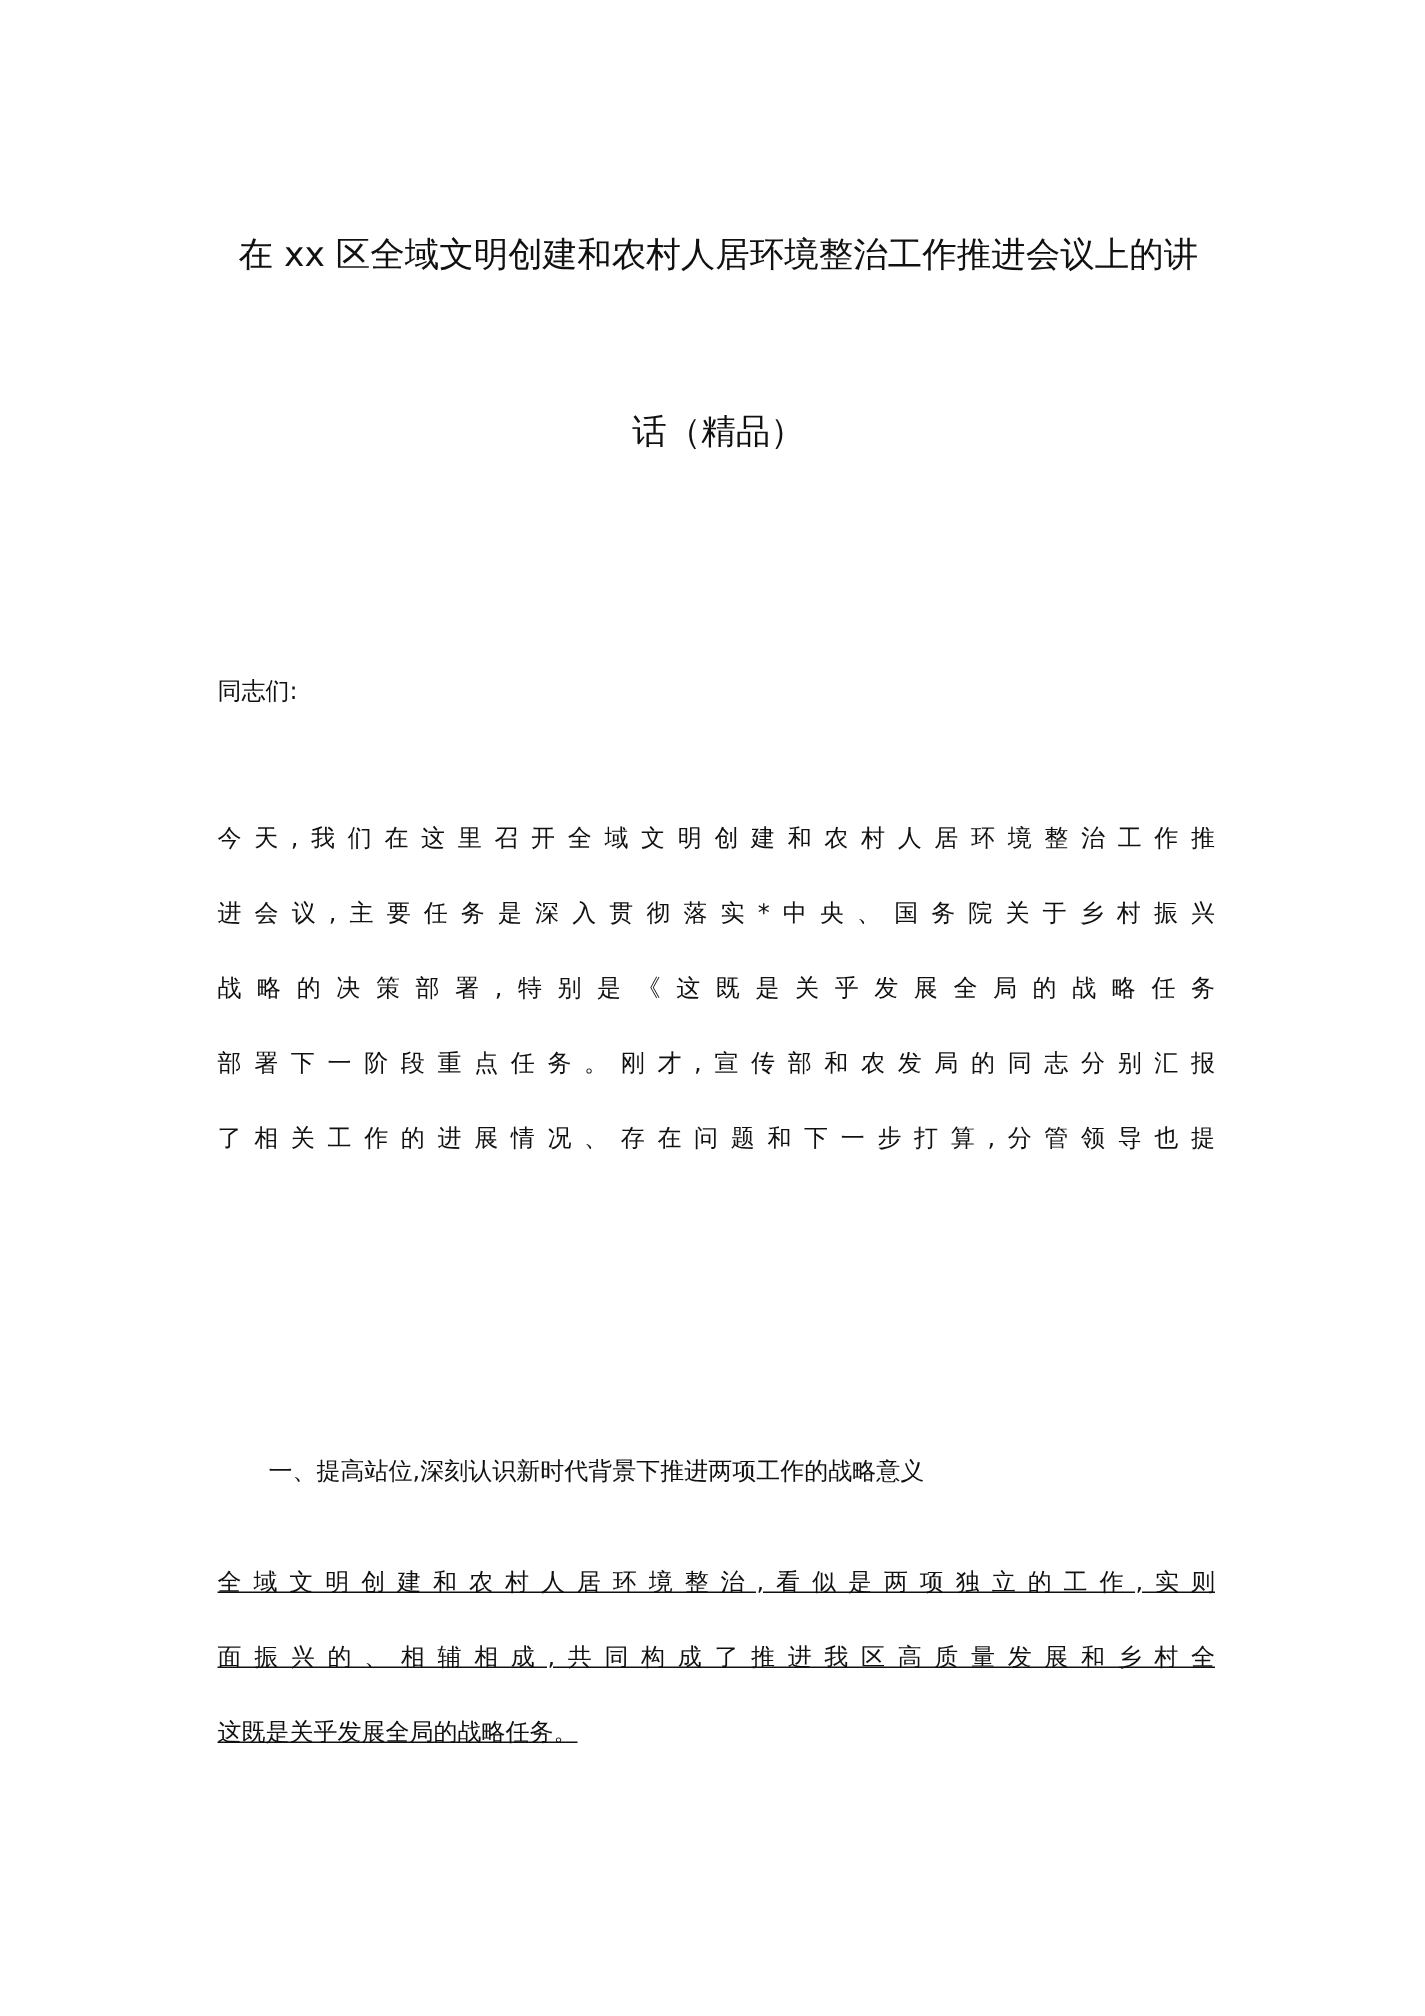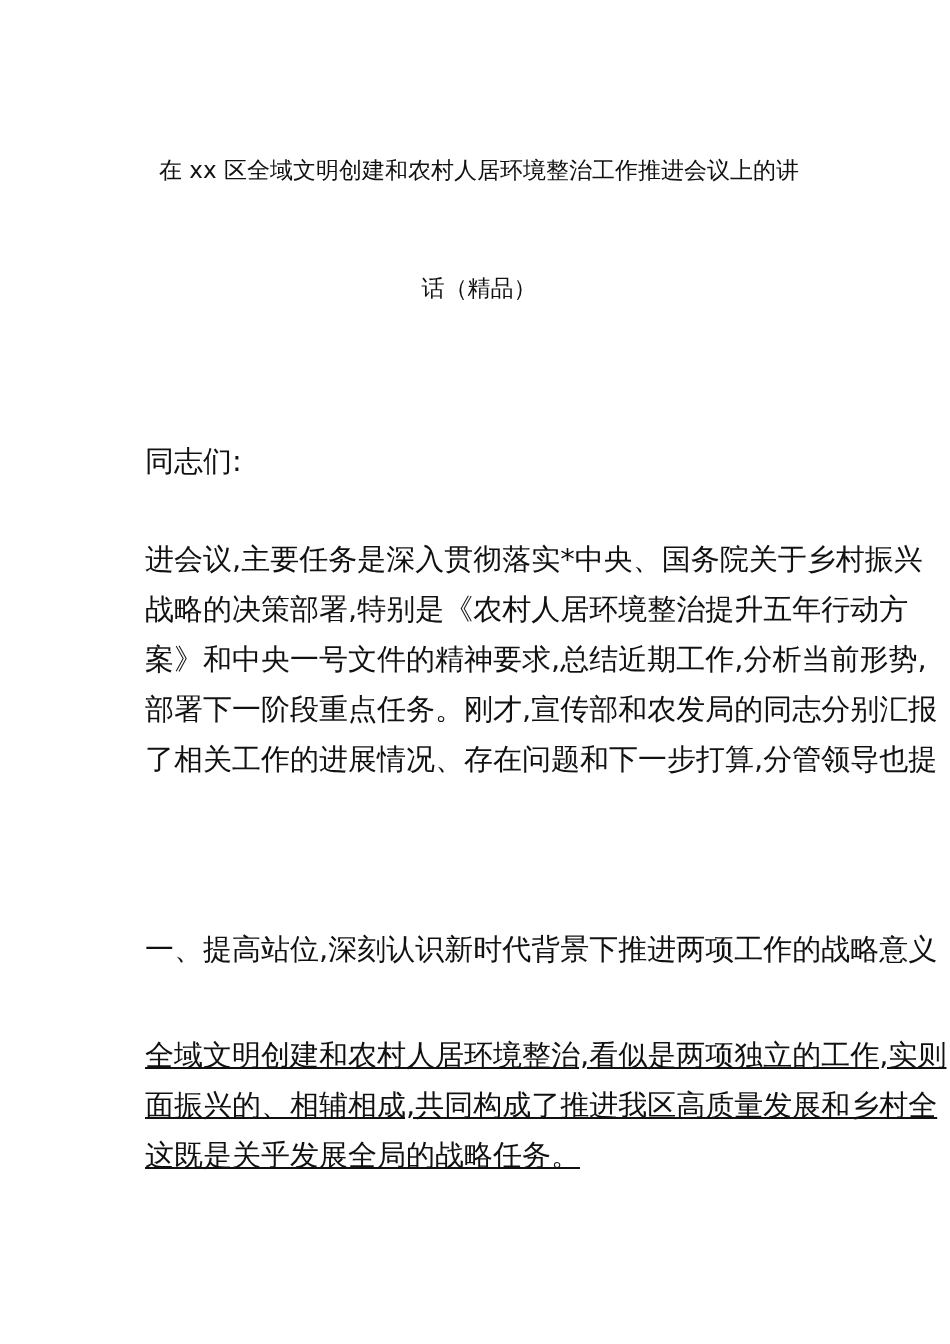--- a/index.html
+++ b/index.html
@@ -1,43 +1,43 @@
 <!DOCTYPE html>
 <html><head>
   <meta charset="utf-8">
   <style>
     html, body { margin: 0; padding: 0; background: #ffffff; }
     body { width: 950px; height: 1344px; position: relative; overflow: hidden;
            font-family: "DejaVu Sans", "Liberation Sans", sans-serif; color: #111; }
     .title-line { position: absolute; left: 4px; width: 950px; text-align: center;
                   font-weight: normal; font-size: 23px; letter-spacing: 0px; white-space: nowrap; }
-    .para { position: absolute; left: 145px; width: 665px; font-size: 29px; }
+    .para { position: absolute; left: 145px; width: 665px; font-size: 16px; }
     .line { display: block; height: 50px; line-height: 50px; white-space: nowrap; text-align: justify; text-align-last: justify; }
     .line.last { text-align-last: left; }
   </style>
 </head>
 <body>
 
 <div>
   <div class="title-line" style="top:152px; height:36px; line-height:36px;">在 xx 区全域文明创建和农村人居环境整治工作推进会议上的讲</div>
   <div class="title-line" style="top:270px; height:36px; line-height:36px;">话（精品）</div>
 
   <div class="para" style="top:436px;">
     <span class="line last">同志们:</span>
   </div>
 
   <div class="para" style="top:534px;">
+    <span class="line">今天,我们在这里召开全域文明创建和农村人居环境整治工作推</span>
     <span class="line">进会议,主要任务是深入贯彻落实*中央、国务院关于乡村振兴</span>
-    <span class="line">战略的决策部署,特别是《农村人居环境整治提升五年行动方</span>
-    <span class="line">案》和中央一号文件的精神要求,总结近期工作,分析当前形势,</span>
+    <span class="line">战略的决策部署,特别是《这既是关乎发展全局的战略任务</span>
     <span class="line">部署下一阶段重点任务。刚才,宣传部和农发局的同志分别汇报</span>
     <span class="line">了相关工作的进展情况、存在问题和下一步打算,分管领导也提</span>
   </div>
 
-  <div class="para" style="top:924px;">
+  <div class="para" style="top:956px;margin-left:34px;">
     <span class="line last">一、提高站位,深刻认识新时代背景下推进两项工作的战略意义</span>
   </div>
 
   <div class="para" style="top:1030px;text-decoration:underline;">
     <span class="line">全域文明创建和农村人居环境整治,看似是两项独立的工作,实则</span>
     <span class="line">面振兴的、相辅相成,共同构成了推进我区高质量发展和乡村全</span>
     <span class="line last">这既是关乎发展全局的战略任务。</span>
   </div>
 </div>
 

